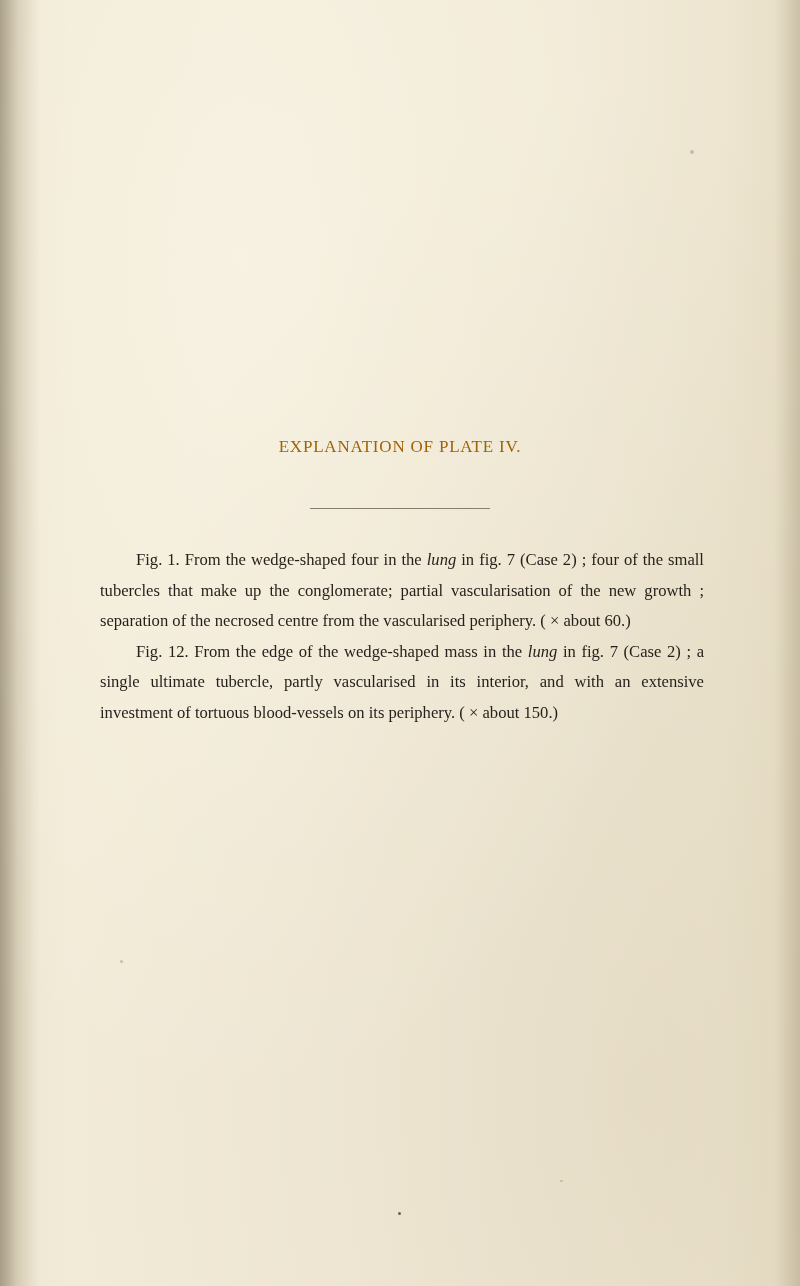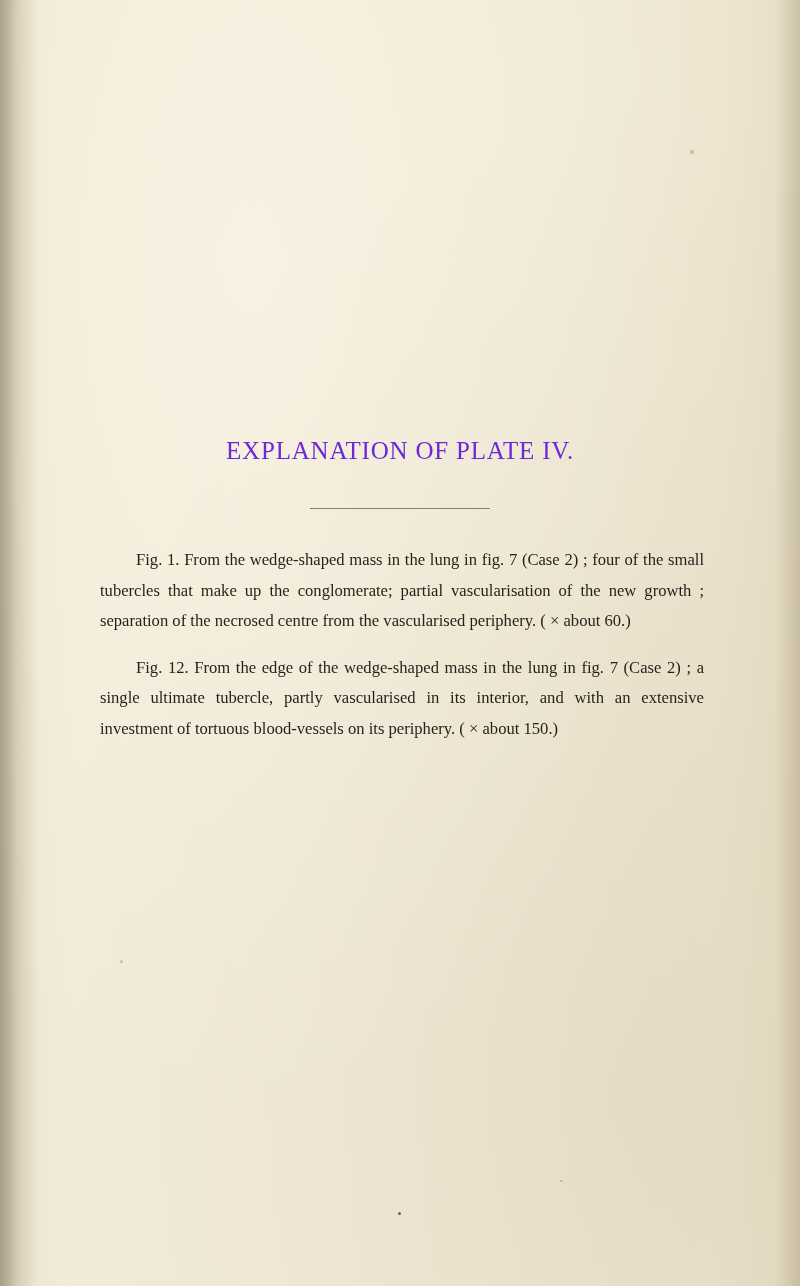--- a/index.html
+++ b/index.html
@@ -53,23 +53,23 @@
     position: relative;
     width: 800px;
     height: 1286px;
   }
   .plate-title {
     position: absolute;
     top: 437px;
     left: 0;
     width: 800px;
     text-align: center;
-    font-size: 25px;
+    font-size: 17px;
     letter-spacing: 0.8px;
-    color: #6d28d9;
+    color: #a16207;
   }
   .rule {
     position: absolute;
     top: 508px;
     left: 310px;
     width: 180px;
     height: 1px;
     background: #6a6354;
     opacity: 0.8;
   }
@@ -83,23 +83,24 @@
     color: #231f1a;
     text-align: justify;
   }
   .para {
     margin: 0;
     text-indent: 36px;
     text-align: justify;
     text-align-last: left;
   }
   .para + .para {
-    margin-top: 16px;
+    margin-top: 0;
   }
   .it {
+    font-style: italic;
   }
   .dot {
     position: absolute;
     left: 398px;
     top: 1212px;
     width: 3px;
     height: 3px;
     background: #3a352c;
     border-radius: 50%;
     opacity: 0.75;
@@ -118,21 +119,21 @@
 <div class="edge-right"></div>
 
 <div class="content">
 
   <div class="plate-title">EXPLANATION OF PLATE IV.</div>
 
   <div class="rule"></div>
 
   <div class="body-block">
 
-    <p class="para"><span>Fig. 1.</span><span> From the wedge-shaped mass in the </span><span class="it">lung</span><span> in fig. 7 (Case 2) ; four of the small tubercles that make up the conglomerate; partial vascularisation of the new growth ; separation of the necrosed centre from the vascularised periphery. ( × about 60.)</span></p>
+    <p class="para"><span>Fig. 1.</span><span> From the wedge-shaped four in the </span><span class="it">lung</span><span> in fig. 7 (Case 2) ; four of the small tubercles that make up the conglomerate; partial vascularisation of the new growth ; separation of the necrosed centre from the vascularised periphery. ( × about 60.)</span></p>
 
     <p class="para"><span>Fig. 12.</span><span> From the edge of the wedge-shaped mass in the </span><span class="it">lung</span><span> in fig. 7 (Case 2) ; a single ultimate tubercle, partly vascularised in its interior, and with an extensive investment of tortuous blood-vessels on its periphery. ( × about 150.)</span></p>
 
   </div>
 
   <div class="dot"></div>
   <div class="speck" style="left:690px; top:150px; width:4px; height:4px;"></div>
   <div class="speck" style="left:120px; top:960px; width:3px; height:3px;"></div>
   <div class="speck" style="left:560px; top:1180px; width:3px; height:2px;"></div>
 

